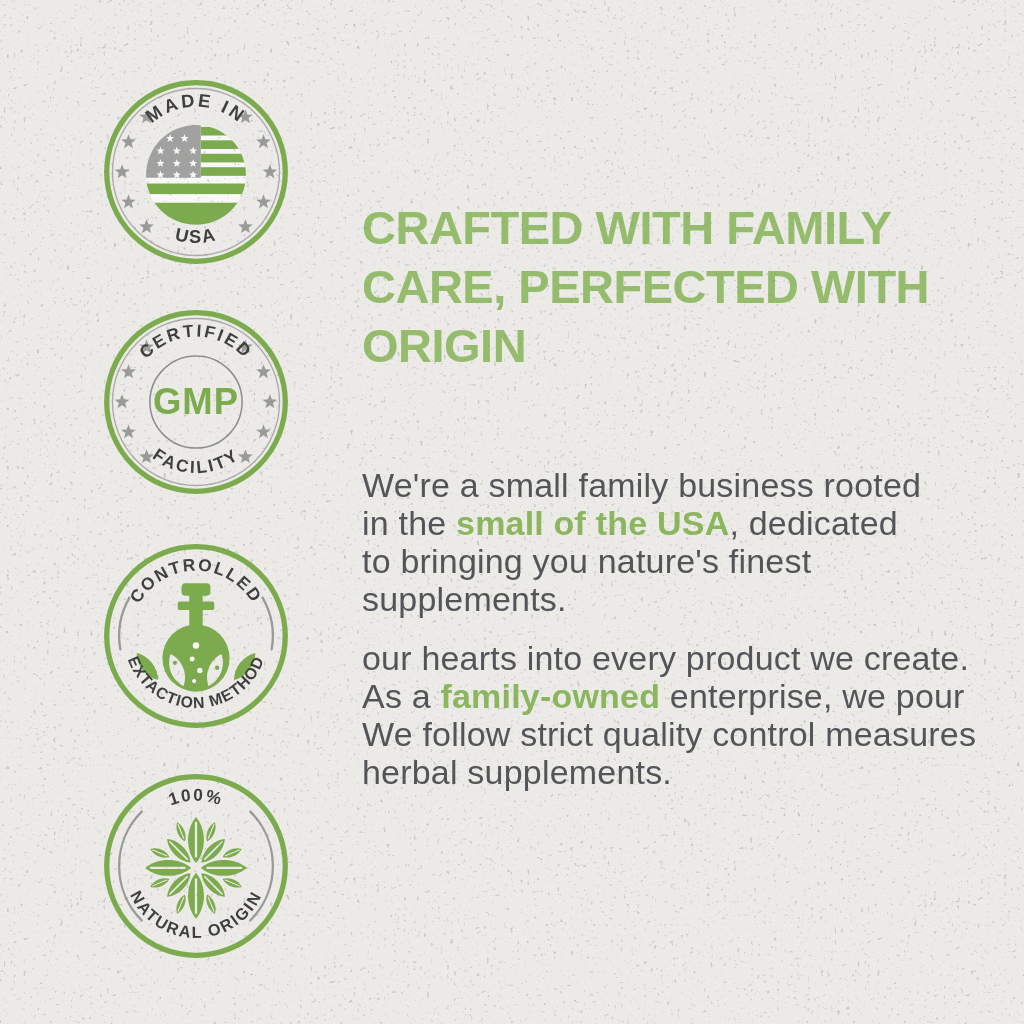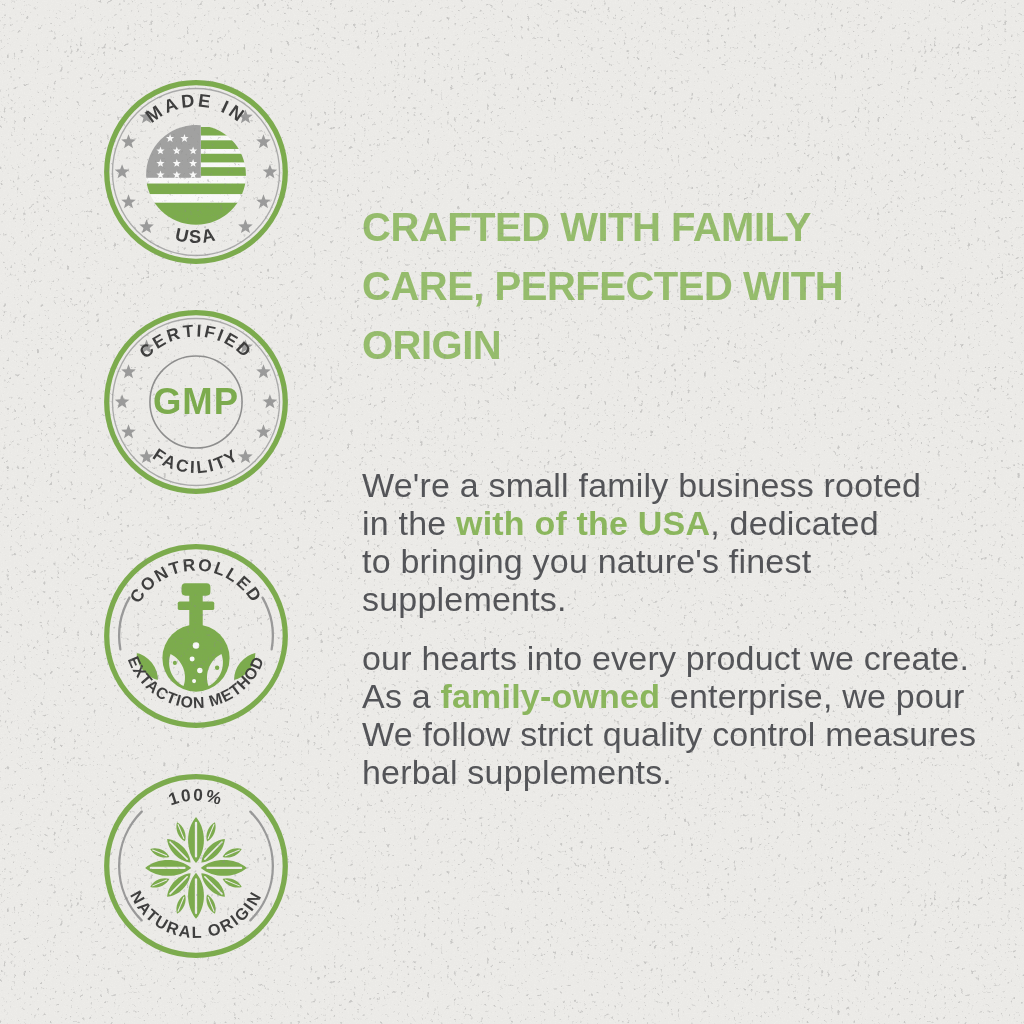--- a/index.html
+++ b/index.html
@@ -42,21 +42,21 @@
     font-weight:bold;
     fill:var(--badge-green,#7cae4b);
     text-anchor:middle;
     font-size:38px;letter-spacing:1px;
   }
 
   
   .content{position:absolute;left:362px;top:0;width:575px;}
   .headline{
     position:absolute;top:198px;left:0;width:575px;
-    font-size:40px;font-weight:bold;line-height:59px;
+    font-size:47px;font-weight:bold;line-height:59px;
     color:var(--heading-green,#97c06c);
     letter-spacing:-0.5px;
   }
   .headline .hl-line{white-space:nowrap;}
   .para{
     position:absolute;left:0;width:575px;
     font-size:34px;line-height:38px;
     color:var(--body-text,#515256);
     letter-spacing:0.2px;
   }
@@ -228,21 +228,21 @@
 
   <div class="content">
     <div class="headline">
       <div class="hl-line">CRAFTED WITH FAMILY</div>
       <div class="hl-line">CARE, PERFECTED WITH</div>
       <div class="hl-line">ORIGIN</div>
     </div>
 
     <div class="para" id="para-1">
       <div class="p-line"><span>We're a small family business rooted</span></div>
-      <div class="p-line"><span>in the </span><span class="hi">with of the USA</span><span>, dedicated</span></div>
+      <div class="p-line"><span>in the </span><span class="hi">small of the USA</span><span>, dedicated</span></div>
       <div class="p-line"><span>to bringing you nature's finest</span></div>
       <div class="p-line"><span>supplements.</span></div>
     </div>
 
     <div class="para" id="para-2">
       <div class="p-line"><span>our hearts into every product we create.</span></div>
       <div class="p-line"><span>As a </span><span class="hi">family-owned</span><span> enterprise, we pour</span></div>
       <div class="p-line"><span>We follow strict quality control measures</span></div>
       <div class="p-line"><span>herbal supplements.</span></div>
     </div>

